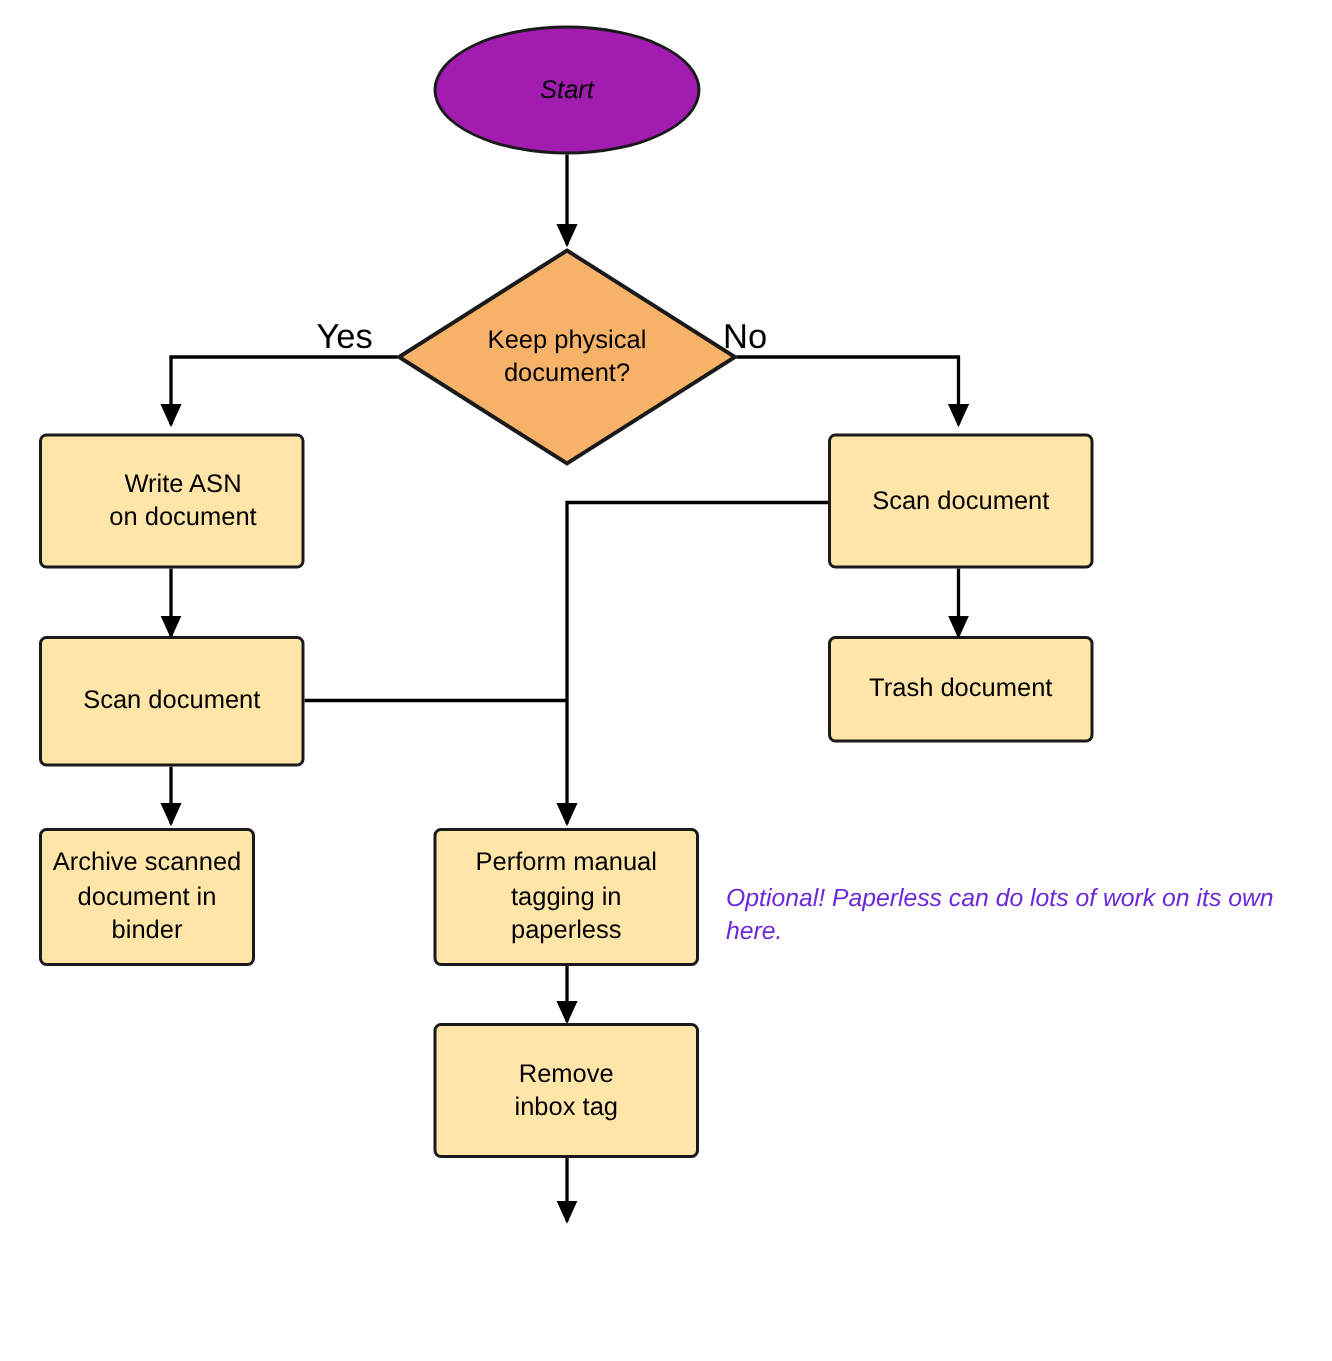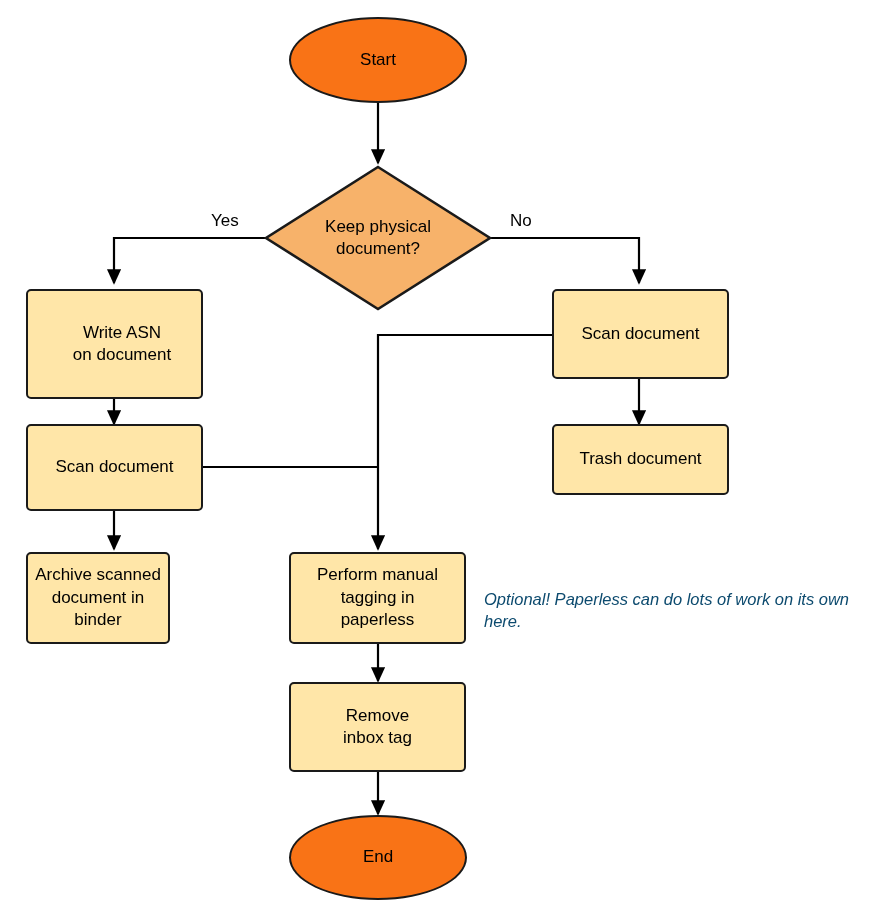--- a/index.html
+++ b/index.html
@@ -29,23 +29,24 @@
     display: flex;
     align-items: center;
     justify-content: center;
     text-align: center;
     color: #000000;
     font-size: 17px;
     line-height: 1.32;
     white-space: pre-line;
   }
   .node.terminal {
-    background: #f97316;
+    background: #a21caf;
     border: 2px solid #1a1a1a;
     border-radius: 50%;
+    font-style: italic;
   }
   .node.process {
     background: #ffe6a8;
     border: 2.5px solid #1a1a1a;
     border-radius: 5px;
   }
   .node.decision {
     background: transparent;
     border: none;
   }
@@ -55,29 +56,29 @@
     top: 0;
     width: 100%;
     height: 100%;
   }
   .decision-label {
     position: relative;
     z-index: 2;
   }
   .edge-label {
     position: absolute;
-    font-size: 17px;
+    font-size: 23px;
     color: #000000;
     white-space: nowrap;
   }
   .note {
     position: absolute;
     font-size: 16.5px;
     font-style: italic;
-    color: #0c4a6e;
+    color: #6d28d9;
     line-height: 1.34;
     width: 400px;
   }
 </style>
 </head>
 <body>
 
 <div id="canvas">
 
   <svg class="edges" viewBox="0 0 888 907">
@@ -114,23 +115,23 @@
 
   <div class="node decision" style="left:263px; top:164px; width:230px; height:148px;">
     <svg class="decision-shape" viewBox="0 0 230 148" preserveAspectRatio="none">
       <polygon points="115,3 227,74 115,145 3,74" fill="#f7b26a" stroke="#1a1a1a" stroke-width="2.6"></polygon>
     </svg>
     <span class="decision-label">Keep physical
 document?</span>
   </div>
 
   <div class="edge-label" style="left:211px; top:211px;">Yes</div>
-  <div class="edge-label" style="left:510px; top:211px;">No</div>
+  <div class="edge-label" style="left:482px; top:211px;">No</div>
 
-  <div class="node process" style="left:26px; top:289px; width:177px; height:110px;padding-left:15px;">
+  <div class="node process" style="left:26px; top:289px; width:177px; height:90px;padding-left:15px;">
     <span>Write ASN
 on document</span>
   </div>
 
   <div class="node process" style="left:26px; top:424px; width:177px; height:87px;">
     <span>Scan document</span>
   </div>
 
   <div class="node process" style="left:26px; top:552px; width:144px; height:92px;">
     <span>Archive scanned
@@ -150,19 +151,16 @@
     <span>Perform manual
 tagging in
 paperless</span>
   </div>
 
   <div class="node process" style="left:289px; top:682px; width:177px; height:90px;">
     <span>Remove
 inbox tag</span>
   </div>
 
-  <div class="node terminal" style="left:289px; top:815px; width:178px; height:85px;">
-    <span>End</span>
-  </div>
 
   <div class="note" style="left:484px; top:588px;">Optional! Paperless can do lots of work on its own here.</div>
 
 </div>
 
 </body></html>

